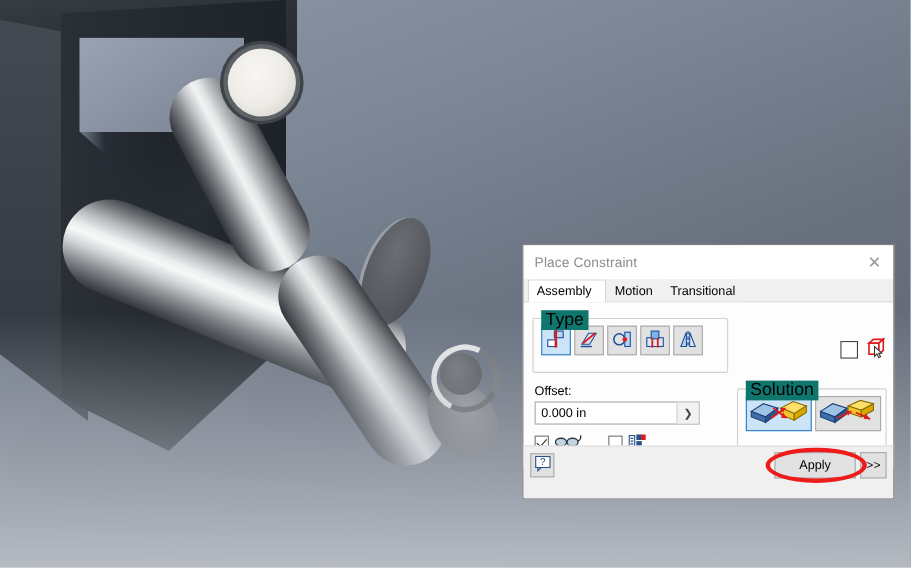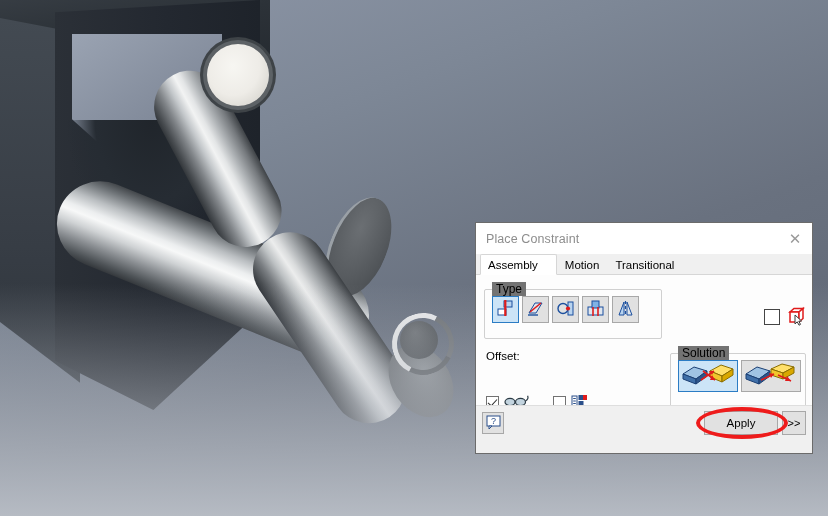--- a/index.html
+++ b/index.html
@@ -193,44 +193,44 @@
     background: #f0f0f0;
     cursor: default;
     position: relative;
   }
   .tab.active {
     background: #ffffff;
     border: 1px solid #d6d6d6;
     border-bottom: 1px solid #ffffff;
     border-radius: 2px 2px 0 0;
     margin-bottom: -1px;
-    padding: 1px 18px 0 7px;
+    padding: 1px 12px 0 7px;
   }
 
   #dialog-body {
     background: #fdfdfd;
     padding: 7px 8px 4px 8px;
     height: 151px;
     box-sizing: border-box;
     position: relative;
   }
 
   
   .group {
     border: 1px solid #d0d0d0;
     border-radius: 2px;
     position: absolute;
     box-sizing: border-box;
   }
   .group > .legend {
     position: absolute;
     top: -8px; left: 7px;
-    background: #737373;
+    background: #0f766e;
     padding: 0 4px;
-    font-size: 12px;
+    font-size: 16px;
   }
 
   #type-group  { left: 8px;  top: 14px;  width: 178px; height: 50px; }
   #sel-group   { left: 194px; top: 14px; width: 136px; height: 50px; }
   #sol-group   { left: 194px; top: 78px; width: 136px; height: 54px; }
 
   .btnrow { display: flex; gap: 3px; padding: 6px 0 0 7px; }
 
   .tbtn {
     width: 27px; height: 27px;
@@ -481,20 +481,24 @@
           <svg width="20" height="20" viewBox="0 0 20 20">
             <polygon points="4,6 13,6 17,2.5 8,2.5" fill="#ffffff" stroke="#e01b1b" stroke-width="1.5"></polygon>
             <rect x="4" y="6" width="9" height="10" fill="#ffffff" stroke="#e01b1b" stroke-width="1.5"></rect>
             <polygon points="13,6 17,2.5 17,12.5 13,16" fill="#ffffff" stroke="#e01b1b" stroke-width="1.5"></polygon>
             <path d="M9 9 L9 18 L11.2 15.8 L13 19.2 L14.5 18.4 L12.8 15.2 L15.6 15 Z" fill="#ffffff" stroke="#3a3a3a" stroke-width="1"></path>
           </svg>
         </span>
       </div>
 
       <div id="offset-label">Offset:</div>
+      <div id="offset-field">
+        <span id="offset-value">0.000 in</span>
+        <span id="offset-arrow">❯</span>
+      </div>
 
       <div id="chkrow">
         <div class="cbox on"></div>
         <span>
           <svg width="26" height="14" viewBox="0 0 26 14">
             <ellipse cx="6" cy="8" rx="5" ry="3.6" fill="#c3d4df" stroke="#2b3a44" stroke-width="1.2"></ellipse>
             <ellipse cx="16.5" cy="8" rx="5" ry="3.6" fill="#c3d4df" stroke="#2b3a44" stroke-width="1.2"></ellipse>
             <line x1="11" y1="7" x2="11.6" y2="7" stroke="#2b3a44" stroke-width="1.2"></line>
             <path d="M21.5 7 C24 5.5 24.4 3.5 23.6 1.8" fill="none" stroke="#2b3a44" stroke-width="1.2"></path>
           </svg>

